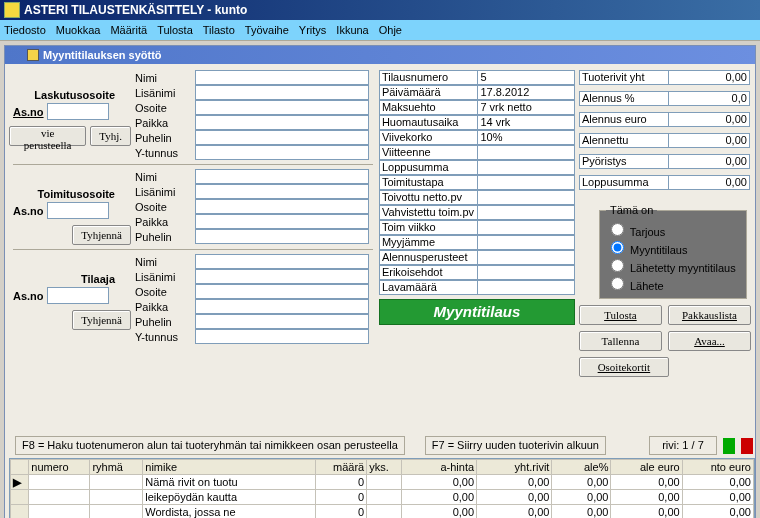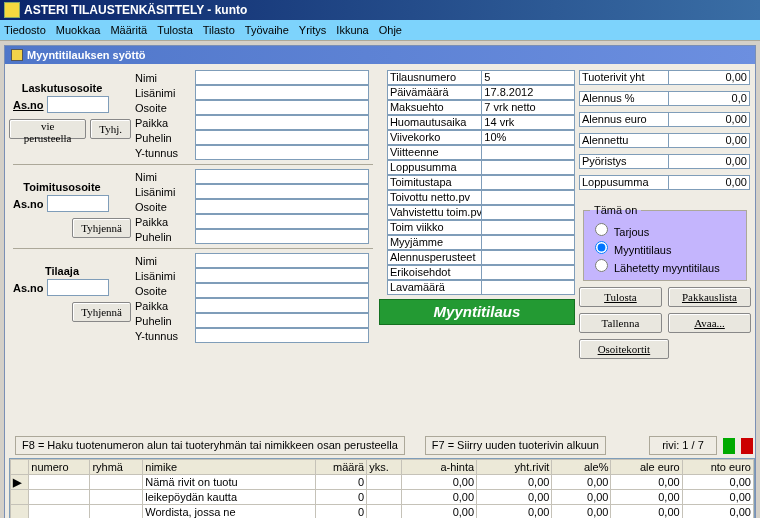--- a/index.html
+++ b/index.html
@@ -38,37 +38,37 @@
   }
   .menubar span { cursor:default; }
   .subwin {
     margin:4px;
     border:1px solid #7a8fb5;
   }
   .subwin-title {
     background: linear-gradient(to right, #4f76c9, #6c8fe0);
     color:#fff;
     height:18px; line-height:18px;
-    padding-left:6px;
+    padding-left:22px;
     font-weight:bold;
     font-size:11px;
     display:flex; align-items:center; gap:4px;
   }
   .subwin-title::before { content:""; width:10px; height:10px; background:#f3d34a; border:1px solid #555; }
   .client {
     background:#efece4;
     padding:6px 4px 4px 4px;
     position:relative;
     height: 452px;
   }
   fieldset.grp {
     border:1px solid #aca899;
     padding:4px 6px 6px 6px;
-    margin:0 4px 6px 4px;
-    background:#c4b5fd;
+    margin:0 4px 6px 20px;
+    background:#737373;
   }
   fieldset.grp > legend {
     padding:0 4px;
     font-weight:normal;
   }
   .threecol { display:flex; align-items:flex-start; }
   .colL { width:372px; }
   .colM { width:196px; margin-left:2px; }
   .colR { width:174px; margin-left:4px; }
   .lbl { display:inline-block; }
@@ -85,29 +85,29 @@
     border-radius:2px;
     height:20px;
     font:11px Tahoma;
     padding:0 8px;
     cursor:default;
     box-shadow: inset 1px 1px 0 #fff;
   }
   .addr-block { display:flex; }
   .addr-left { width:126px; }
   .addr-left-inner { padding:2px 0 0 4px; }
-  .addr-left-hdr { font-weight:bold; text-align:center; padding-right:20px; margin-top:12px; }
+  .addr-left-hdr { font-weight:bold; text-align:right; padding-right:20px; margin-top:19px; }
   .addr-left .btnrow { margin-top:6px; display:flex; gap:4px; justify-content:flex-end; padding-right:4px;}
   .kv-stack { }
   .kv-row { display:flex; align-items:center; height:15px; margin-bottom:0; }
   .kv-row .k { width:60px; font-size:11px; }
   .kv-row .v { border:1px solid #7f9db9; background:#fff; height:13px; width:168px; }
   
   .mid-row { display:flex; height:15px; }
-  .mid-row .mk { width:96px; border:1px solid #7f9db9; border-right:none; background:#fff; height:13px; padding-left:2px; overflow:hidden; white-space:nowrap; font-size:11px; line-height:13px;margin-left:8px;}
+  .mid-row .mk { width:96px; border:1px solid #7f9db9; border-right:none; background:#fff; height:13px; padding-left:2px; overflow:hidden; white-space:nowrap; font-size:11px; line-height:13px;}
   .mid-row .mv { width:94px; border:1px solid #7f9db9; background:#fff; height:13px; padding-left:2px; font-size:11px; line-height:13px;}
   
   .r-row { display:flex; height:21px;}
   .r-row .rk { width:86px; border:1px solid #7f9db9; border-right:none; background:#fff; height:13px; padding-left:2px; font-size:11px; line-height:13px;}
   .r-row .rv { width:78px; border:1px solid #7f9db9; background:#fff; height:13px; text-align:right; padding-right:2px; font-size:11px; line-height:13px;}
   .radio-grp label { display:block; height:18px; line-height:18px; }
   .big-green {
     background:#239a33;
     color:#fff;
     text-align:center;
@@ -393,20 +393,21 @@
               <div class="rv">0,00</div>
             </div>
           </div>
 
         <fieldset class="grp" style="margin-top:8px">
           <legend>Tämä on</legend>
           <div class="radio-grp" id="radios">
               <label><input type="radio" name="ttype" style=""> Tarjous</label>
               <label><input type="radio" name="ttype" checked="" style=""> Myyntitilaus</label>
               <label><input type="radio" name="ttype" style=""> Lähetetty myyntitilaus</label>
+              <label><input type="radio" name="ttype" style=""> Lähete</label>
             </div>
         </fieldset>
 
         <div class="btns-r">
           <button class="btn" style="text-decoration:underline">Tulosta</button>
           <button class="btn" style="text-decoration:underline">Pakkauslista</button>
         </div>
         <div class="btns-r">
           <button class="btn">Tallenna</button>
           <button class="btn" style="text-decoration:underline">Avaa...</button>

